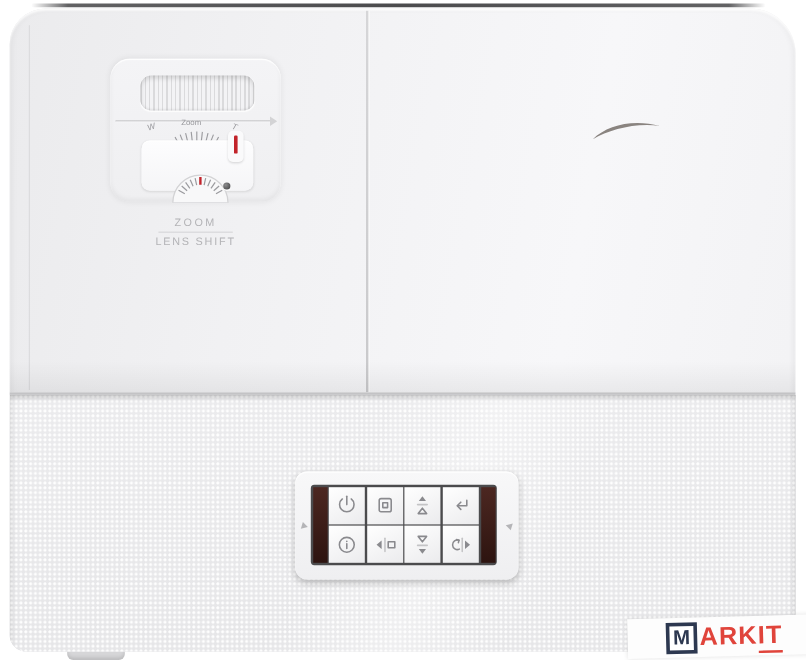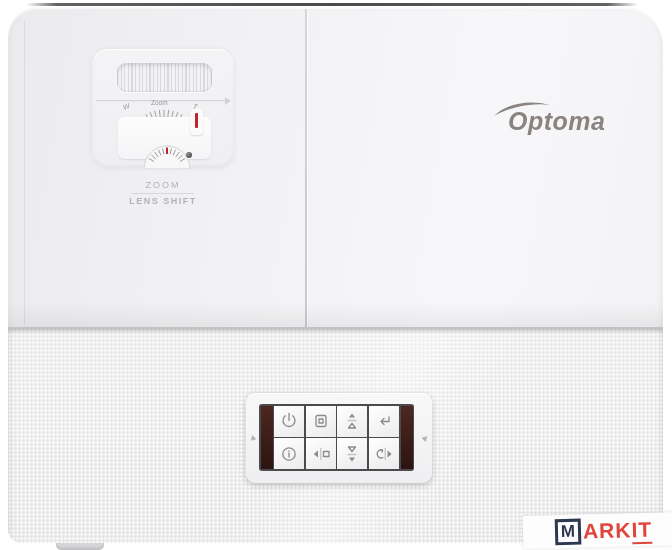--- a/index.html
+++ b/index.html
@@ -138,27 +138,26 @@
             <line x1="36.1" y1="15" x2="40.6" y2="11"></line>
           <line x1="38" y1="17.5" x2="43.2" y2="14.5"></line>
         </g>
         <line x1="25" y1="10" x2="25" y2="3.5" stroke="#c2232a" stroke-width="2"></line>
       </svg>
       <div class="screw"></div>
     </div>
 
     <div class="cap" style="top:174px;">ZOOM</div>
     <div class="cap-div"></div>
-    <div class="cap" style="top:190px;letter-spacing:1.5px;font-weight:bold;">LENS SHIFT</div>
+    <div class="cap" style="top:190px;letter-spacing:1.5px;">LENS SHIFT</div>
 
     <div class="logo">
       <svg class="swoosh" width="62" height="20" viewBox="0 0 62 20">
         <path d="M2 16 C14 4 36 -1 58 5 C38 2 16 8 2 16 Z" fill="#8a8480"></path>
       </svg>
-      <div class="logo-text">Optoma</div>
     </div>
 
     <div class="front"></div>
 
     <div class="keypad">
       <div class="kmark kmark-l"></div>
       <div class="kmark kmark-r"></div>
       <div class="kgrid">
         <div class="strip" style="grid-column:1;"></div>
 

